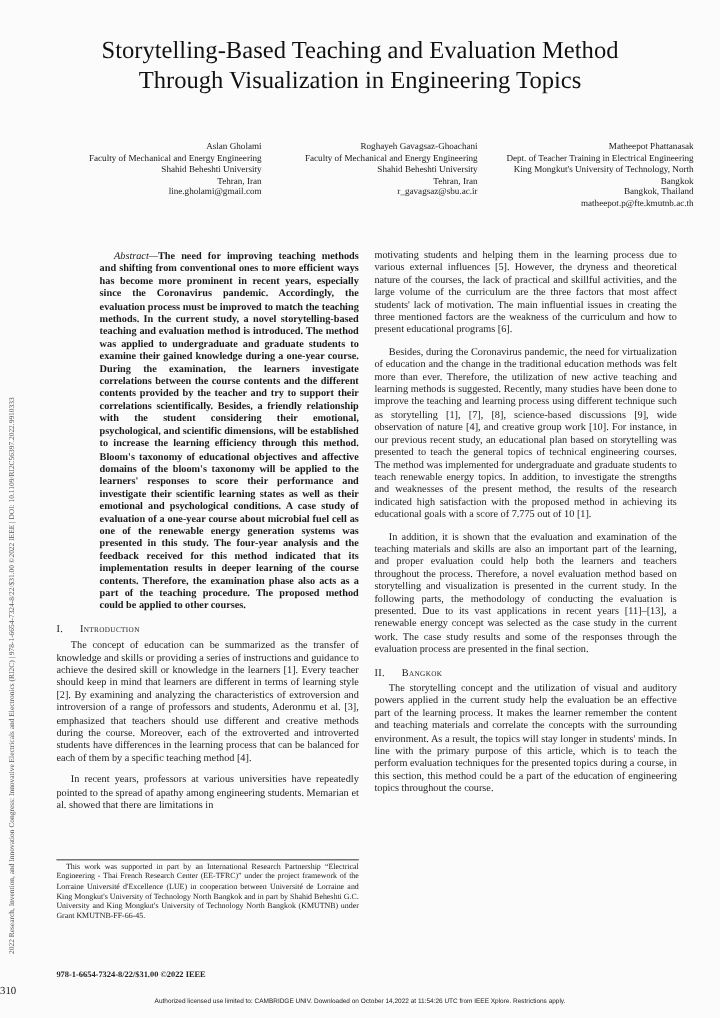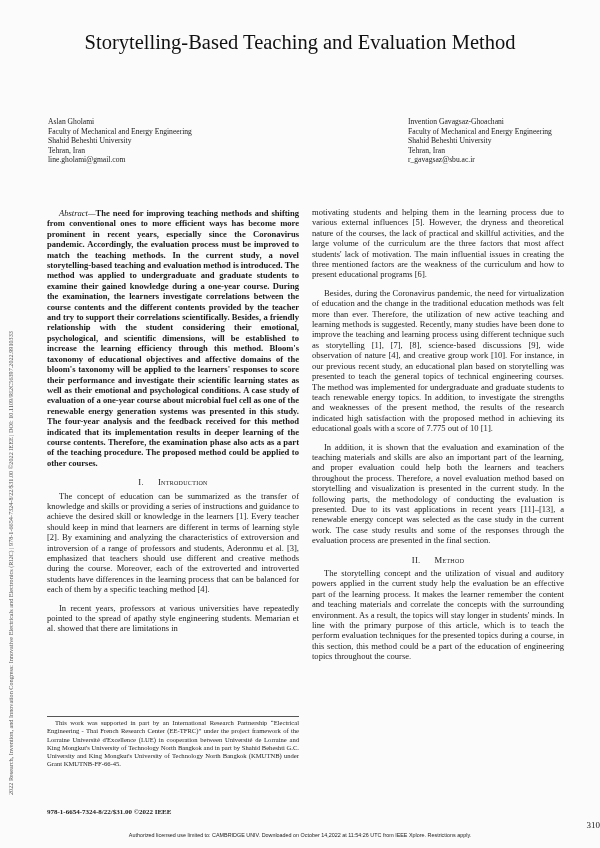--- a/index.html
+++ b/index.html
@@ -2,85 +2,93 @@
 <html><head>
 <meta charset="utf-8">
 <style>
   html, body { margin:0; padding:0; background:#fafafa; }
   body { width:600px; height:848px; position:relative; overflow:hidden;
          font-family:"Liberation Serif", serif; color:#1a1a1a; }
   .page { position:absolute; left:0; top:0; width:600px; height:848px; background:#fbfbfb; }
   .title { position:absolute; top:30px; left:0; width:600px; text-align:center;
            font-size:20.5px; line-height:25px; color:#111; }
   .authors { position:absolute; top:117px; left:48px; width:530px; display:flex; justify-content:space-between; }
-  .author { width:170px; text-align:left; font-size:7.6px; line-height:9.6px; }
+  .author { width:170px; text-align:right; font-size:7.6px; line-height:9.6px; }
   .author .it { }
   .side { position:absolute; left:7px; top:795px; transform-origin:left top; transform:rotate(-90deg);
           font-size:6.2px; white-space:nowrap; color:#555; width:700px; }
   .col { position:absolute; top:208px; width:252px; font-size:8.55px; line-height:10.4px; text-align:justify; }
   .colL { left:47px; }
   .colR { left:312px; top:207px; }
   .p { margin:0; text-indent:12px; }
-  .abstract { font-weight:bold; }
+  .abstract { font-weight:bold;margin-left:36px; }
   .abstract .lead { font-style:italic; font-weight:normal; }
   .kw { font-weight:bold; font-style:italic; margin-top:10px; }
-  .sec { text-align:center; margin:9px 0 3px 0; font-size:8.6px; letter-spacing:0.3px; text-indent:0; }
+  .sec { margin:9px 0 3px 0; font-size:8.6px; letter-spacing:0.3px; text-indent:0; }
   .sec .num { margin-right:14px; }
   .gap { height:8px; }
   .rule { position:absolute; left:47px; top:716px; width:252px; border-top:0.8px solid #555; }
   .footnote { position:absolute; left:47px; top:719px; width:252px; font-size:6.6px; line-height:8.3px; text-align:justify; text-indent:8px; color:#222; }
   .isbn { position:absolute; left:47px; top:808px; font-size:7px; color:#222;font-weight:bold; }
-  .pageno { position:absolute; left:0; width:600px; top:820px; text-align:right; font-size:9px; }
+  .pageno { position:absolute; left:0; width:600px; top:820px; text-align:left; font-size:9px; }
   .auth { position:absolute; left:0; width:600px; top:832px; text-align:center; font-family:"Liberation Sans", sans-serif; font-size:5.4px; color:#222; }
 </style>
 </head>
 <body>
 
 <div class="page">
 
   <div class="side">2022 Research, Invention, and Innovation Congress: Innovative Electricals and Electronics (RI2C) | 978-1-6654-7324-8/22/$31.00 ©2022 IEEE | DOI: 10.1109/RI2C56397.2022.9910333</div>
 
   <div class="title">
     <div>Storytelling-Based Teaching and Evaluation Method</div>
+    <div>Through Visualization in Engineering Topics</div>
   </div>
 
   <div class="authors">
     <div class="author">
       <div>Aslan Gholami</div>
       <div class="it">Faculty of Mechanical and Energy Engineering</div>
       <div class="it">Shahid Beheshti University</div>
       <div>Tehran, Iran</div>
       <div>line.gholami@gmail.com</div>
     </div>
     <div class="author">
-      <div>Invention Gavagsaz-Ghoachani</div>
+      <div>Roghayeh Gavagsaz-Ghoachani</div>
       <div class="it">Faculty of Mechanical and Energy Engineering</div>
       <div class="it">Shahid Beheshti University</div>
       <div>Tehran, Iran</div>
       <div>r_gavagsaz@sbu.ac.ir</div>
+    </div>
+    <div class="author">
+      <div>Matheepot Phattanasak</div>
+      <div class="it">Dept. of Teacher Training in Electrical Engineering</div>
+      <div class="it">King Mongkut's University of Technology, North Bangkok</div>
+      <div>Bangkok, Thailand</div>
+      <div>matheepot.p@fte.kmutnb.ac.th</div>
     </div>
   </div>
 
   <div class="col colL">
     <p class="p abstract"><span class="lead">Abstract—</span><span>The need for improving teaching methods and shifting from conventional ones to more efficient ways has become more prominent in recent years, especially since the Coronavirus pandemic. Accordingly, the evaluation process must be improved to match the teaching methods. In the current study, a novel storytelling-based teaching and evaluation method is introduced. The method was applied to undergraduate and graduate students to examine their gained knowledge during a one-year course. During the examination, the learners investigate correlations between the course contents and the different contents provided by the teacher and try to support their correlations scientifically. Besides, a friendly relationship with the student considering their emotional, psychological, and scientific dimensions, will be established to increase the learning efficiency through this method. Bloom's taxonomy of educational objectives and affective domains of the bloom's taxonomy will be applied to the learners' responses to score their performance and investigate their scientific learning states as well as their emotional and psychological conditions. A case study of evaluation of a one-year course about microbial fuel cell as one of the renewable energy generation systems was presented in this study. The four-year analysis and the feedback received for this method indicated that its implementation results in deeper learning of the course contents. Therefore, the examination phase also acts as a part of the teaching procedure. The proposed method could be applied to other courses.</span></p>
     <div class="sec"><span class="num">I.</span><span style="font-variant:small-caps">Introduction</span></div>
     <p class="p">The concept of education can be summarized as the transfer of knowledge and skills or providing a series of instructions and guidance to achieve the desired skill or knowledge in the learners [1]. Every teacher should keep in mind that learners are different in terms of learning style [2]. By examining and analyzing the characteristics of extroversion and introversion of a range of professors and students, Aderonmu et al. [3], emphasized that teachers should use different and creative methods during the course. Moreover, each of the extroverted and introverted students have differences in the learning process that can be balanced for each of them by a specific teaching method [4].</p>
     <div class="gap"></div>
-    <p class="p">In recent years, professors at various universities have repeatedly pointed to the spread of apathy style engineering students. Memarian et al. showed that there are limitations in</p>
+    <p class="p">In recent years, professors at various universities have repeatedly pointed to the spread of apathy among engineering students. Memarian et al. showed that there are limitations in</p>
   </div>
 
   <div class="rule"></div>
   <div class="footnote">This work was supported in part by an International Research Partnership “Electrical Engineering - Thai French Research Center (EE-TFRC)” under the project framework of the Lorraine Université d'Excellence (LUE) in cooperation between Université de Lorraine and King Mongkut's University of Technology North Bangkok and in part by Shahid Beheshti G.C. University and King Mongkut's University of Technology North Bangkok (KMUTNB) under Grant KMUTNB-FF-66-45.</div>
 
   <div class="col colR">
     <p class="p" style="text-indent:0">motivating students and helping them in the learning process due to various external influences [5]. However, the dryness and theoretical nature of the courses, the lack of practical and skillful activities, and the large volume of the curriculum are the three factors that most affect students' lack of motivation. The main influential issues in creating the three mentioned factors are the weakness of the curriculum and how to present educational programs [6].</p>
     <div class="gap"></div>
     <p class="p">Besides, during the Coronavirus pandemic, the need for virtualization of education and the change in the traditional education methods was felt more than ever. Therefore, the utilization of new active teaching and learning methods is suggested. Recently, many studies have been done to improve the teaching and learning process using different technique such as storytelling [1], [7], [8], science-based discussions [9], wide observation of nature [4], and creative group work [10]. For instance, in our previous recent study, an educational plan based on storytelling was presented to teach the general topics of technical engineering courses. The method was implemented for undergraduate and graduate students to teach renewable energy topics. In addition, to investigate the strengths and weaknesses of the present method, the results of the research indicated high satisfaction with the proposed method in achieving its educational goals with a score of 7.775 out of 10 [1].</p>
     <div class="gap"></div>
     <p class="p">In addition, it is shown that the evaluation and examination of the teaching materials and skills are also an important part of the learning, and proper evaluation could help both the learners and teachers throughout the process. Therefore, a novel evaluation method based on storytelling and visualization is presented in the current study. In the following parts, the methodology of conducting the evaluation is presented. Due to its vast applications in recent years [11]–[13], a renewable energy concept was selected as the case study in the current work. The case study results and some of the responses through the evaluation process are presented in the final section.</p>
-    <div class="sec"><span class="num">II.</span><span style="font-variant:small-caps">Method</span></div>
+    <div class="sec"><span class="num">II.</span><span style="font-variant:small-caps">Bangkok</span></div>
     <p class="p">The storytelling concept and the utilization of visual and auditory powers applied in the current study help the evaluation be an effective part of the learning process. It makes the learner remember the content and teaching materials and correlate the concepts with the surrounding environment. As a result, the topics will stay longer in students' minds. In line with the primary purpose of this article, which is to teach the perform evaluation techniques for the presented topics during a course, in this section, this method could be a part of the education of engineering topics throughout the course.</p>
   </div>
 
   <div class="isbn">978-1-6654-7324-8/22/$31.00 ©2022 IEEE</div>
   <div class="pageno">310</div>
   <div class="auth">Authorized licensed use limited to: CAMBRIDGE UNIV. Downloaded on October 14,2022 at 11:54:26 UTC from IEEE Xplore.  Restrictions apply.</div>
 </div>
 
 </body></html>

